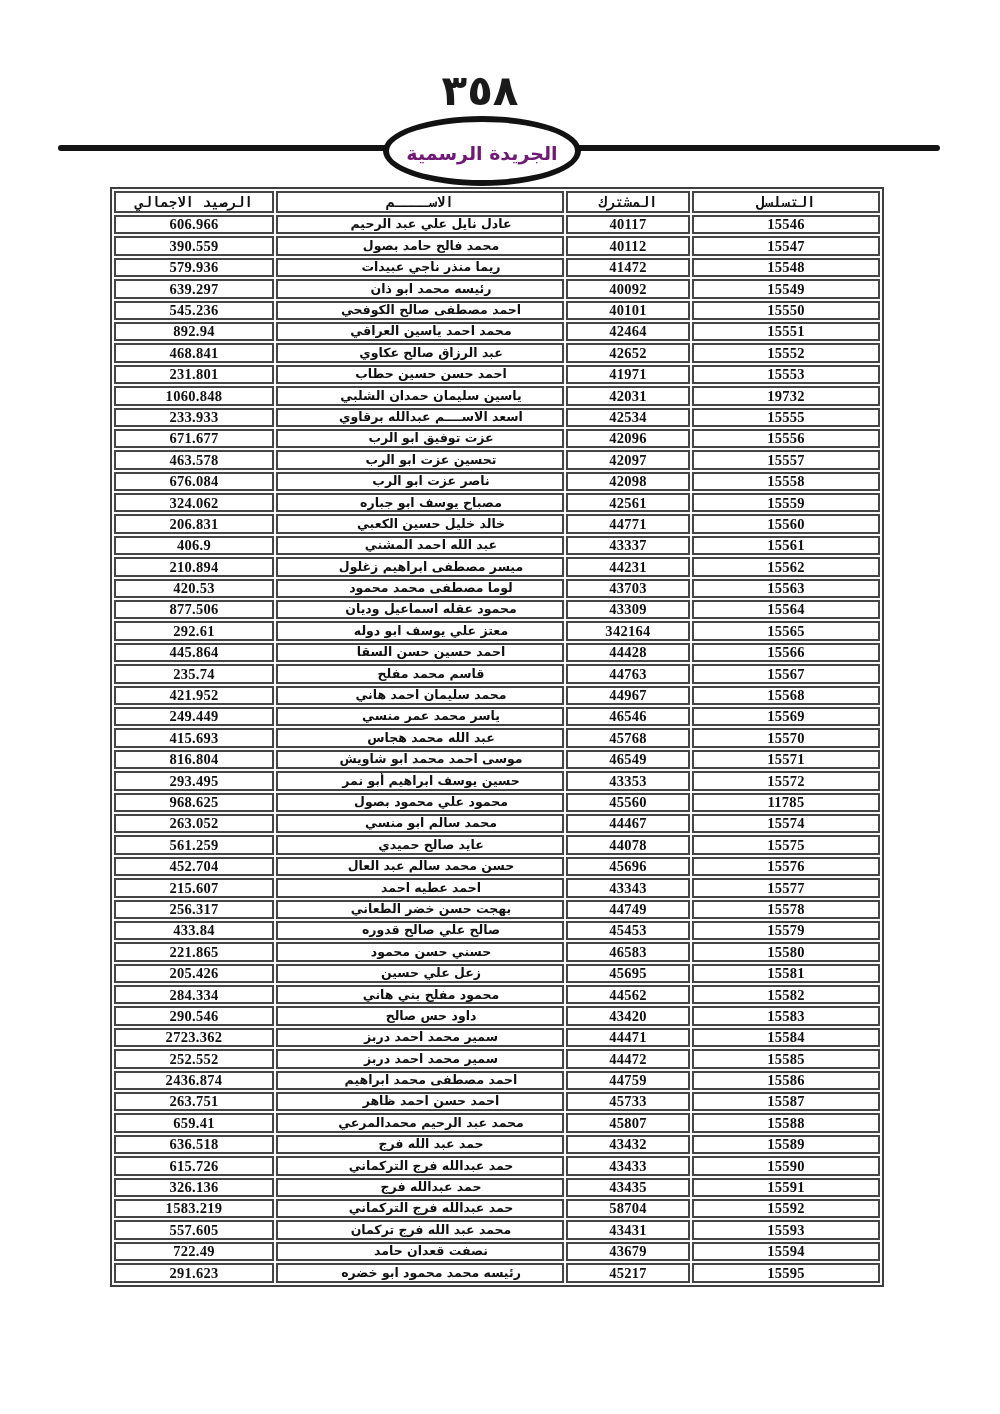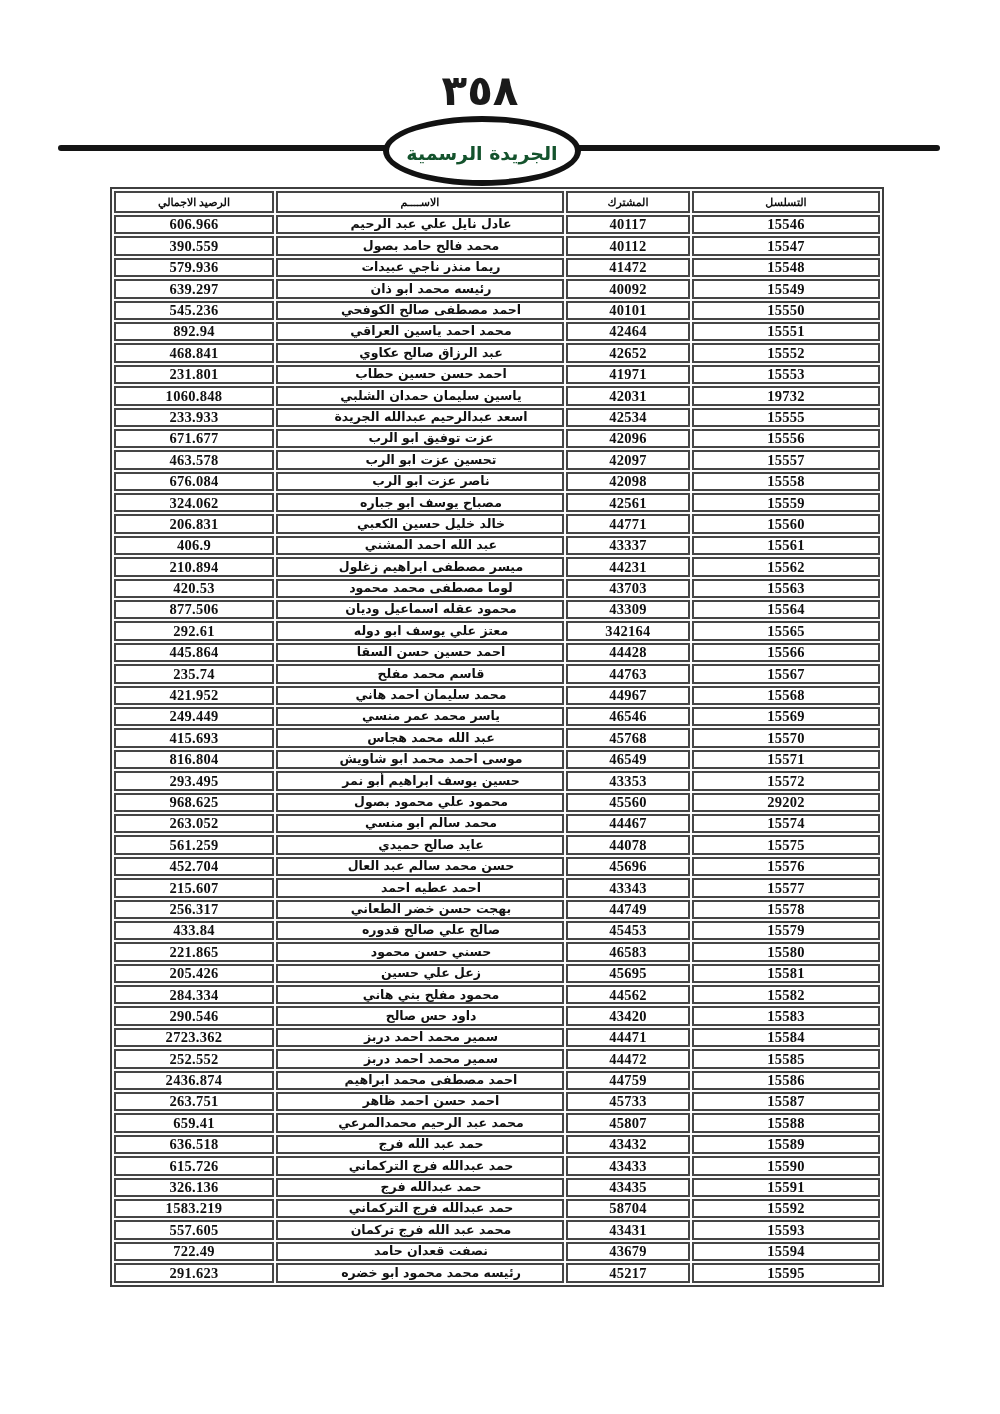--- a/index.html
+++ b/index.html
@@ -45,21 +45,21 @@
     border: 6px solid #121212;
     border-radius: 50%;
     display: flex;
     align-items: center;
     justify-content: center;
     z-index: 2;
   }
   .banner-ellipse span {
     font-size: 19px;
     font-weight: bold;
-    color: #14532d;
+    color: #701a75;
     white-space: nowrap;
     transform: translateY(2px);
   }
   .gazette-table {
     position: absolute;
     top: 187px;
     left: 110px;
     border-collapse: separate;
     border-spacing: 2px;
     border: 2px solid #3e3e3e;
@@ -73,22 +73,22 @@
     text-align: center;
     vertical-align: middle;
     font-weight: bold;
     color: #101010;
     white-space: nowrap;
     overflow: hidden;
     padding: 0 4px;
   }
   .gazette-table th {
     height: 18px;
-    font-size: 11px;
-    font-family: Liberation Serif, serif;
+    font-size: 14px;
+    font-family: Liberation Mono, monospace;
   }
   .gazette-table td {
     height: 15.4px;
     font-size: 12.5px;
     line-height: 1;
   }
   .gazette-table td.num {
     font-family: "Liberation Serif", serif;
     font-size: 14.5px;
     letter-spacing: 0.3px;
@@ -182,21 +182,21 @@
         </tr>
         <tr>
           <td class="num">19732</td>
           <td class="num">42031</td>
           <td class="name-cell">ياسين سليمان حمدان الشلبي</td>
           <td class="num">1060.848</td>
         </tr>
         <tr>
           <td class="num">15555</td>
           <td class="num">42534</td>
-          <td class="name-cell">اسعد عبدالرحيم عبدالله الجريدة</td>
+          <td class="name-cell">اسعد الاســــم عبدالله برقاوي</td>
           <td class="num">233.933</td>
         </tr>
         <tr>
           <td class="num">15556</td>
           <td class="num">42096</td>
           <td class="name-cell">عزت توفيق ابو الرب</td>
           <td class="num">671.677</td>
         </tr>
         <tr>
           <td class="num">15557</td>
@@ -288,21 +288,21 @@
           <td class="name-cell">موسى احمد محمد ابو شاويش</td>
           <td class="num">816.804</td>
         </tr>
         <tr>
           <td class="num">15572</td>
           <td class="num">43353</td>
           <td class="name-cell">حسين يوسف ابراهيم أبو نمر</td>
           <td class="num">293.495</td>
         </tr>
         <tr>
-          <td class="num">29202</td>
+          <td class="num">11785</td>
           <td class="num">45560</td>
           <td class="name-cell">محمود علي محمود بصول</td>
           <td class="num">968.625</td>
         </tr>
         <tr>
           <td class="num">15574</td>
           <td class="num">44467</td>
           <td class="name-cell">محمد سالم ابو منسي</td>
           <td class="num">263.052</td>
         </tr>

